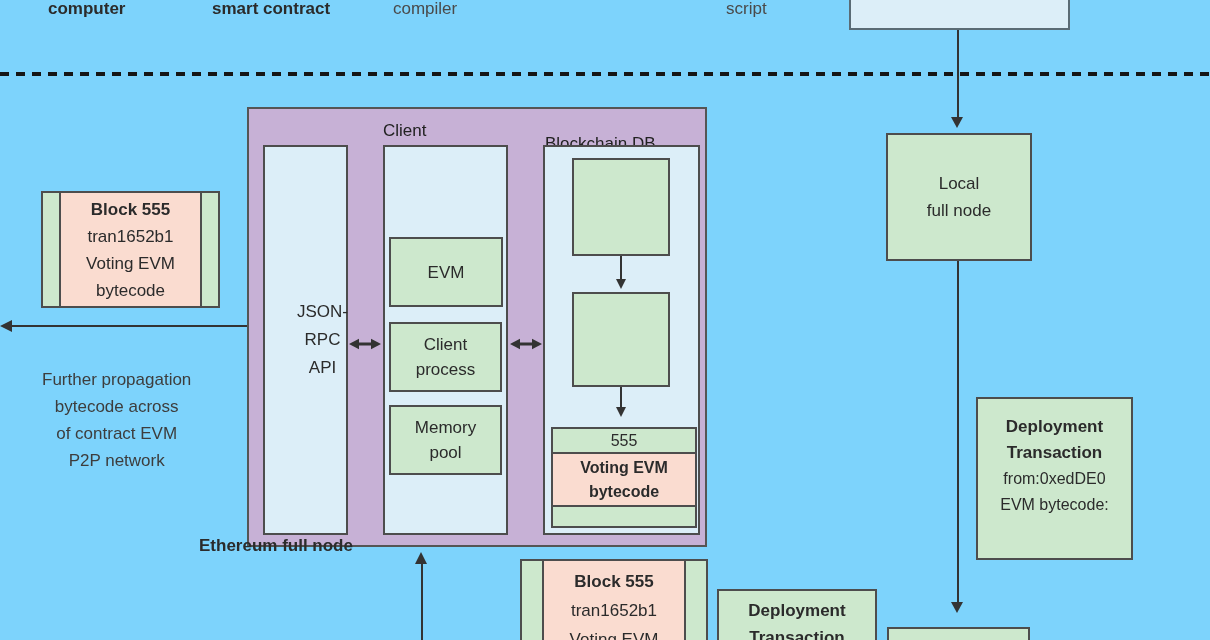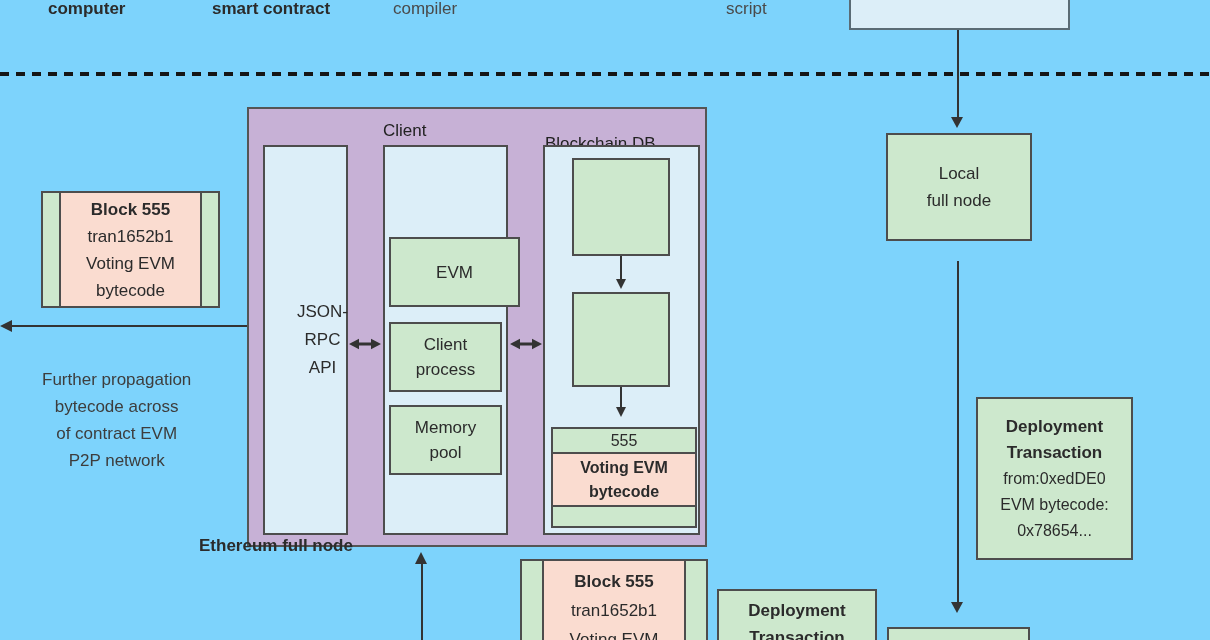--- a/index.html
+++ b/index.html
@@ -53,50 +53,49 @@
   <div class="lbl gray" style="left:393px; top:-1px;">compiler</div>
   <div class="lbl gray" style="left:726px; top:-1px;">script</div>
 
   <div class="box blue-fill" style="left:849px; top:-24px; width:221px; height:54px; border-color:#5a6b75;"></div>
 
   <div class="dashed"></div>
 
   <div class="vline" style="left:957px; top:30px; height:90px;"></div>
   <div class="arr-down" style="left:951px; top:117px;"></div>
 
-  <div class="box green-fill center-col" style="left:886px; top:133px; width:146px; height:108px;">
+  <div class="box green-fill center-col" style="left:886px; top:133px; width:146px; height:128px;">
     <div class="ln">Local</div>
     <div class="ln">full node</div>
   </div>
 
   <div class="vline" style="left:957px; top:261px; height:342px;"></div>
   <div class="arr-down" style="left:951px; top:602px;"></div>
   <div class="box green-fill" style="left:887px; top:627px; width:143px; height:40px;"></div>
 
   <div class="box green-fill" style="left:976px; top:397px; width:157px; height:163px; padding-top:15px; text-align:center;">
     <div class="ln bold" style="line-height:26px;">Deployment</div>
     <div class="ln bold" style="line-height:26px;">Transaction</div>
     <div class="ln" style="font-size:16px; line-height:26px;">from:0xedDE0</div>
     <div class="ln" style="font-size:16px; line-height:26px;">EVM bytecode:</div>
-    <div class="ln" style="font-size:16px; line-height:26px;">0x78654...</div>
   </div>
 
   <div class="box purple-fill" style="left:247px; top:107px; width:460px; height:440px; border-color:#555;">
 
     <div class="panel-title" style="left:134px; top:13px;">Client</div>
     <div class="panel-title" style="left:296px; top:26px;text-decoration:underline;">Blockchain DB</div>
 
     <div class="box blue-fill center-col" style="left:14px; top:36px; width:85px; height:390px;">
       <div class="ln" style="line-height:28px;">JSON-</div>
       <div class="ln" style="line-height:28px;">RPC</div>
       <div class="ln" style="line-height:28px;">API</div>
     </div>
 
     <div class="box blue-fill" style="left:134px; top:36px; width:125px; height:390px;"></div>
-    <div class="box green-fill center-col" style="left:140px; top:128px; width:131px; height:70px;">
+    <div class="box green-fill center-col" style="left:140px; top:128px; width:114px; height:70px;">
       <div class="ln">EVM</div>
     </div>
     <div class="box green-fill center-col" style="left:140px; top:213px; width:113px; height:70px;">
       <div class="ln" style="line-height:25px;">Client</div>
       <div class="ln" style="line-height:25px;">process</div>
     </div>
     <div class="box green-fill center-col" style="left:140px; top:296px; width:113px; height:70px;">
       <div class="ln" style="line-height:25px;">Memory</div>
       <div class="ln" style="line-height:25px;text-align:right;">pool</div>
     </div>

